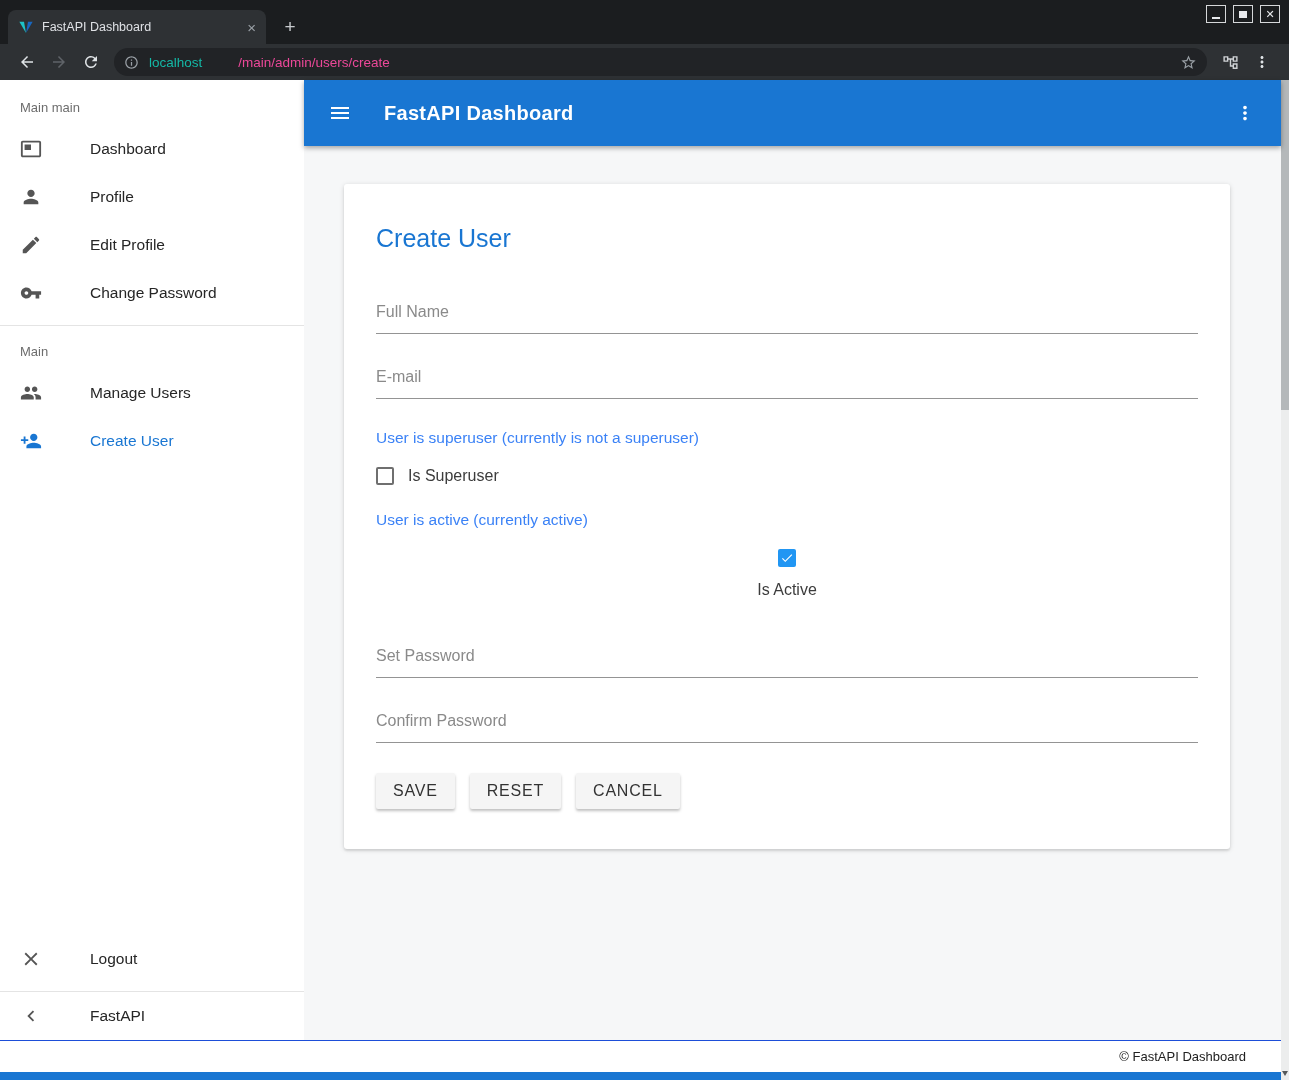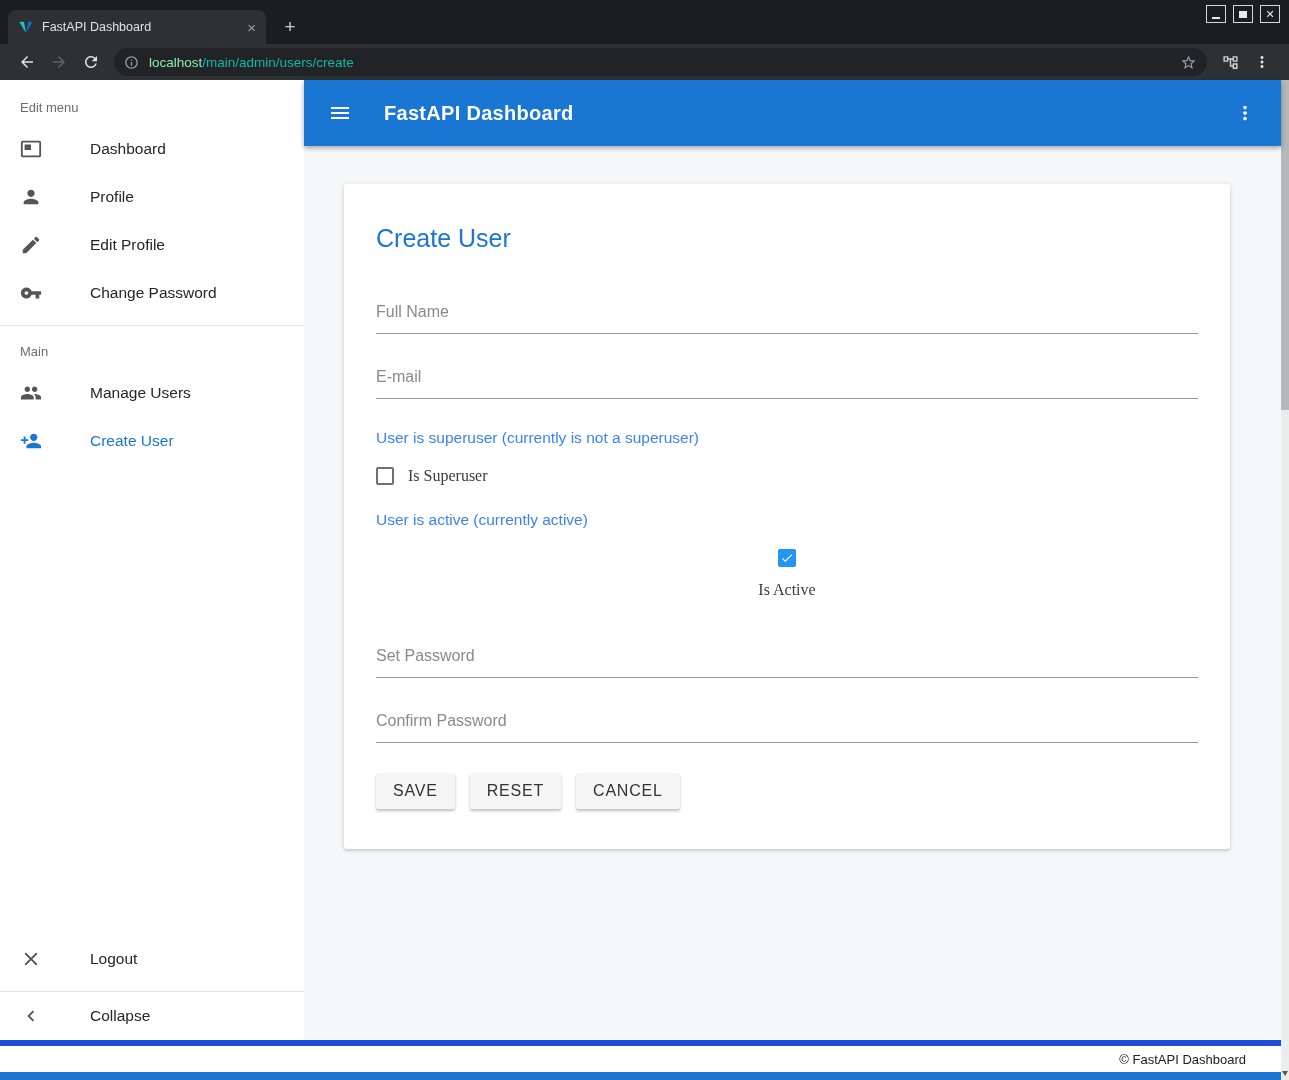--- a/index.html
+++ b/index.html
@@ -19,22 +19,22 @@
   .win-min-glyph{width:8px;height:2px;background:#e8eaed;margin-top:7px;}
   .win-max-glyph{width:8px;height:7px;background:#e8eaed;}
   .win-close-glyph{color:#e8eaed;font-size:11px;line-height:1;}
 
   
   .toolbar{position:absolute;top:44px;left:0;right:0;height:36px;background:#2e3134;display:flex;align-items:center;padding:0 12px;gap:2px;}
   .tb-btn{width:30px;height:30px;display:flex;align-items:center;justify-content:center;border-radius:50%;cursor:pointer;flex:0 0 auto;}
   .omnibox{flex:1;height:28px;background:#212326;border-radius:14px;margin:0 6px;display:flex;align-items:center;padding:0 10px;gap:10px;cursor:text;}
   .omni-spacer{flex:1;}
   .url{font-size:13.5px;white-space:nowrap;}
-  .url-host{color:#86efac;}
-  .url-path{color:#14b8a6;}
+  .url-host{color:#14b8a6;}
+  .url-path{color:#ec4899;margin-left:36px;}
 
   
   .viewport{position:absolute;top:80px;left:0;right:0;bottom:0;background:#fff;}
 
   
   .sidebar{position:absolute;top:0;left:0;bottom:40px;width:304px;background:#fff;border-right:1px solid #e2e2e2;display:flex;flex-direction:column;overflow:hidden;}
   .caption{padding:20px 20px 10px;font-size:13px;color:#6d6d6d;}
   .nav-item{height:48px;display:flex;align-items:center;gap:48px;padding:0 20px;cursor:pointer;flex:0 0 auto;}
   .nav-icon{width:22px;height:22px;flex:0 0 auto;display:flex;align-items:center;justify-content:center;}
   .nav-icon svg{width:22px;height:22px;fill:#555;}
@@ -57,26 +57,26 @@
   .card{position:absolute;left:40px;top:38px;width:886px;box-sizing:border-box;background:#fff;border-radius:3px;box-shadow:0 1px 5px rgba(0,0,0,.15),0 2px 2px rgba(0,0,0,.08);padding:40px 32px;}
   .card-title{color:#1976d2;font-size:25px;font-weight:400;margin:0 0 46px;}
   .tfield{margin-bottom:30px;margin-top:28px;}
   .tfield input{width:100%;box-sizing:border-box;border:0;border-bottom:1px solid #949494;background:transparent;outline:none;font-family:inherit;font-size:16px;color:#212121;padding:4px 0 12px;}
   .tfield input::placeholder{color:#8a8a8a;opacity:1;}
   .hint{font-size:15.5px;color:#3b82f6;margin-bottom:20px;}
   .check-row{display:flex;align-items:center;gap:14px;margin-bottom:26px;}
   .check-row.last{margin-bottom:44px;flex-direction:column;}
   .checkbox{width:18px;height:18px;box-sizing:border-box;border:2px solid #6f6f6f;border-radius:2px;cursor:pointer;flex:0 0 auto;}
   .checkbox.checked{border:0;background:#2196f3;display:flex;align-items:center;justify-content:center;}
-  .check-label{font-size:16px;color:#3c3c3c;cursor:pointer;font-family:Liberation Serif, serif;}
+  .check-label{font-size:16px;color:#3c3c3c;cursor:pointer;}
   .btn-row{display:flex;gap:15px;margin-top:2px;}
   .btn{height:36px;padding:0 17px;background:#f5f5f5;border:0;border-radius:2px;font-family:inherit;font-size:16px;font-weight:500;letter-spacing:.8px;color:#333;box-shadow:0 2px 3px rgba(0,0,0,.25);cursor:pointer;text-transform:uppercase;}
 
   
-  .page-footer{position:absolute;left:0;right:8px;bottom:8px;height:32px;background:#fff;border-top:6px solid #1d4ed8;display:flex;align-items:center;justify-content:flex-end;padding-right:35px;box-sizing:border-box;}
+  .page-footer{position:absolute;left:0;right:8px;bottom:8px;height:32px;background:#fff;border-top:1px solid #1d4ed8;display:flex;align-items:center;justify-content:flex-end;padding-right:35px;box-sizing:border-box;}
   .copyright{font-size:13px;color:#212121;}
   .footer-accent{position:absolute;left:0;right:8px;bottom:0;height:8px;background:#1976d2;}
 
   
   .scrollbar{position:absolute;top:0;right:0;bottom:0;width:8px;background:#eceded;}
   .scroll-thumb{position:absolute;top:0;left:0;width:8px;height:330px;background:#b4b8ba;cursor:pointer;}
   .scroll-arrow{position:absolute;bottom:4px;left:1px;width:0;height:0;border-left:3px solid transparent;border-right:3px solid transparent;border-top:5px solid #55585a;cursor:pointer;}
 </style>
 </head>
 <body>
@@ -142,21 +142,21 @@
     <div class="tb-btn">
       <svg viewBox="0 0 24 24" width="18" height="18">
           <path fill="#dfe3e6" d="M12 8c1.1 0 2-.9 2-2s-.9-2-2-2-2 .9-2 2 .9 2 2 2zm0 2c-1.1 0-2 .9-2 2s.9 2 2 2 2-.9 2-2-.9-2-2-2zm0 6c-1.1 0-2 .9-2 2s.9 2 2 2 2-.9 2-2-.9-2-2-2z"></path>
         </svg>
     </div>
   </div>
 
   <div class="viewport">
 
     <aside class="sidebar">
-      <div class="caption">Edit menu</div>
+      <div class="caption">Main main</div>
 
       <div class="nav-item">
         <span class="nav-icon">
           <svg viewBox="0 0 24 24">
               <path d="M21 3H3c-1.1 0-2 .9-2 2v14c0 1.1.9 2 2 2h18c1.1 0 2-.9 2-2V5c0-1.1-.9-2-2-2zm0 16H3V5h18v14zM12 7H5v6h7V7z"></path>
             </svg>
         </span>
         <span class="nav-label">Dashboard</span>
       </div>
 
@@ -220,21 +220,21 @@
       </div>
 
       <div class="divider" style="margin-bottom:0;"></div>
 
       <div class="nav-item">
         <span class="nav-icon">
           <svg viewBox="0 0 24 24">
               <path d="M15.41 7.41 14 6l-6 6 6 6 1.41-1.41L10.83 12l4.58-4.59z"></path>
             </svg>
         </span>
-        <span class="nav-label">Collapse</span>
+        <span class="nav-label">FastAPI</span>
       </div>
     </aside>
 
     <div class="main">
       <header class="appbar">
         <div class="appbar-btn">
           <svg viewBox="0 0 24 24" width="24" height="24">
               <path d="M3 6h18v2H3V6zm0 5h18v2H3v-2zm0 5h18v2H3v-2z"></path>
             </svg>
         </div>

